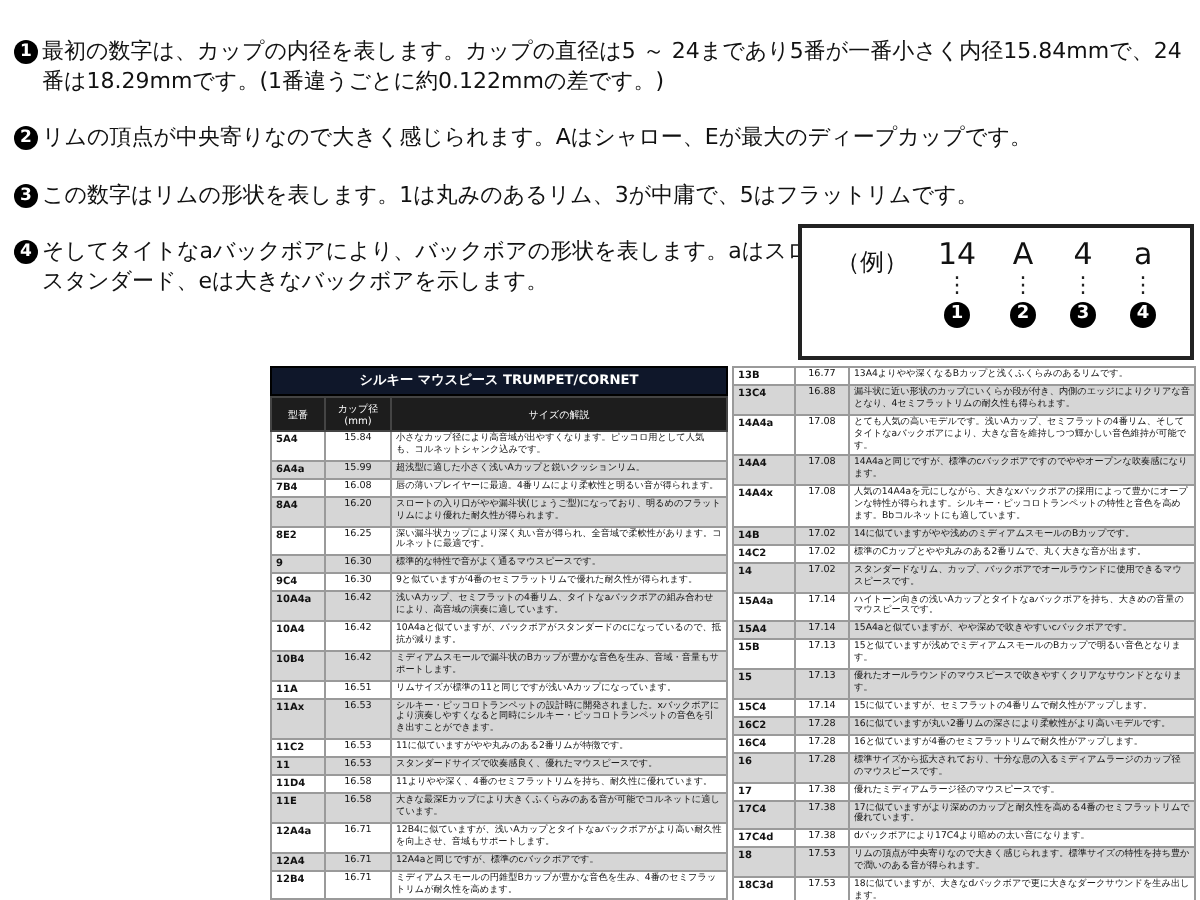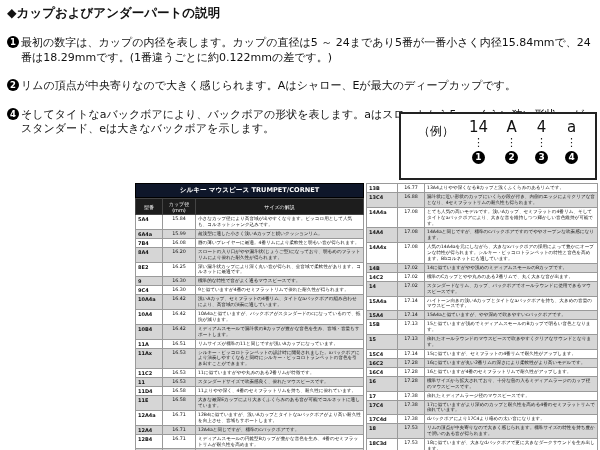--- a/index.html
+++ b/index.html
@@ -35,24 +35,24 @@
   td.m{font-size:5px;font-weight:bold;}
   td.d{font-size:4.8px;text-align:center;}
   td.t{font-size:4.6px;line-height:1.28;word-break:break-all;}
   .cw-m{width:27px;} .cw-d{width:33px;}
   .tbl-right .cw-m{width:31px;} .tbl-right .cw-d{width:27px;}
 </style>
 </head>
 <body>
 
 <div class="notes">
-  <h1 class="page-title">◆カップおよびアンダーパートの説明</h1>
   <div id="notes-list">
       <p class="note"><span class="circ">1</span><span>最初の数字は、カップの内径を表します。カップの直径は5 ～ 24まであり5番が一番小さく内径15.84mmで、24番は18.29mmです。(1番違うごとに約0.122mmの差です。)</span></p>
       <p class="note"><span class="circ">2</span><span>リムの頂点が中央寄りなので大きく感じられます。Aはシャロー、Eが最大のディープカップです。</span></p>
+      <p class="note"><span class="circ">3</span><span>この数字はリムの形状を表します。1は丸みのあるリム、3が中庸で、5はフラットリムです。</span></p>
       <p class="note"><span class="circ">4</span><span>そしてタイトなaバックボアにより、バックボアの形状を表します。aはスロートから5mmくらい狭い形状、cがスタンダード、eは大きなバックボアを示します。</span></p>
     </div>
 </div>
 
 <div class="ex-box">
   <span class="ex-label">（例）</span>
   <span id="example-cols" style="display:flex;gap:17px;">
       <span class="ex-col">
         <span class="ex-val">14</span>
         <span class="ex-dots">⋮</span>

